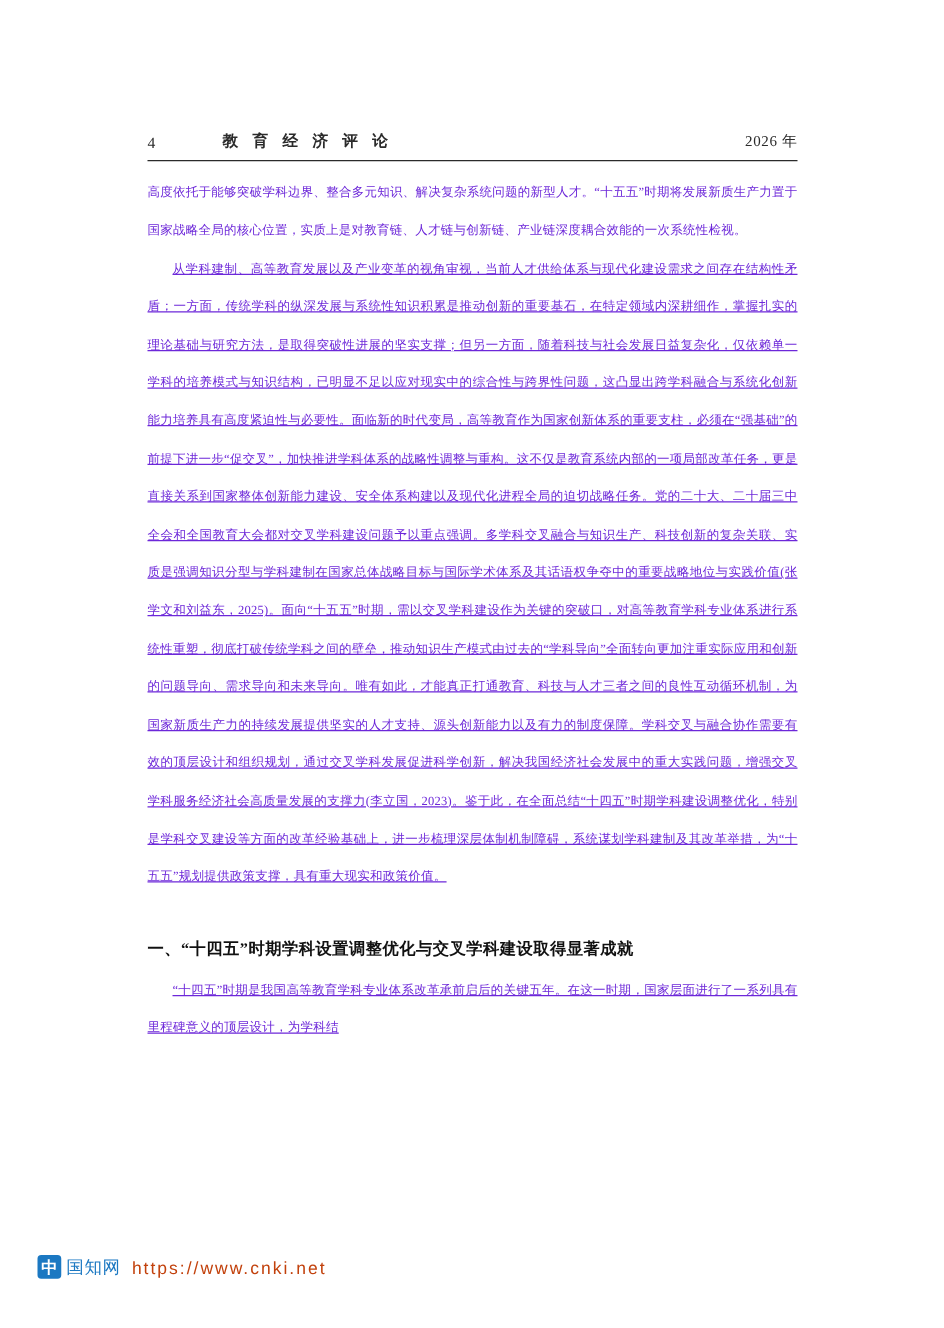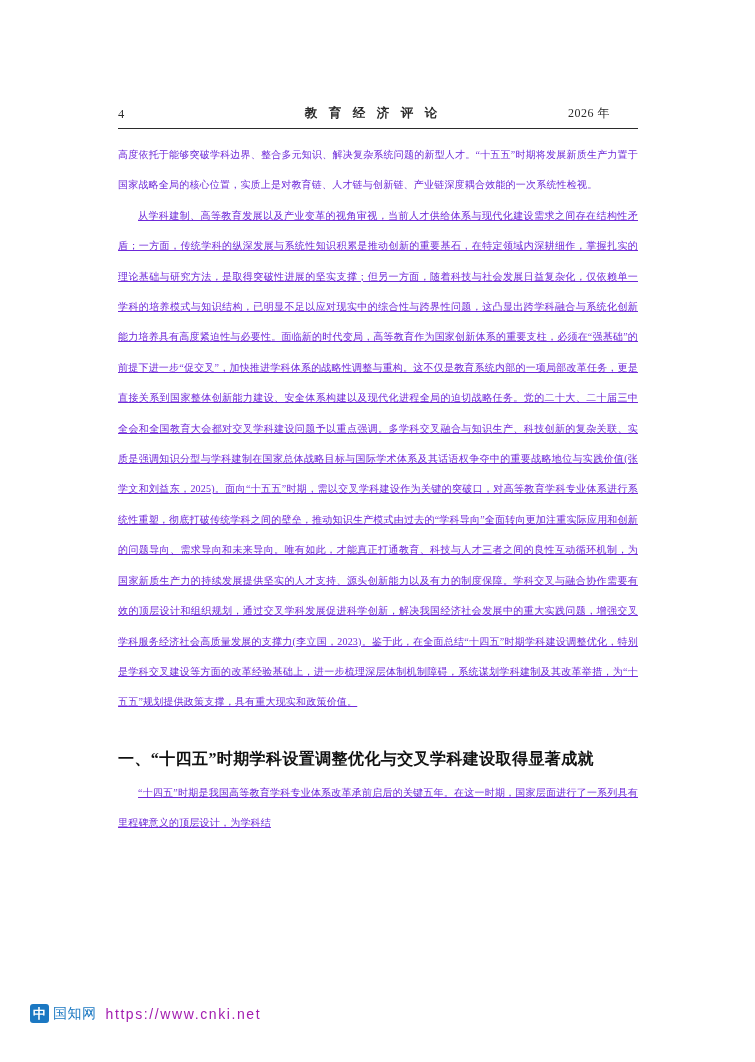--- a/index.html
+++ b/index.html
@@ -35,29 +35,28 @@
     font-size: 12.5px;
     color: #2b2b2b;
   }
   .header .folio {
     width: 60px;
     text-align: left;
     letter-spacing: 0.5px;
   }
   .header .journal {
     flex: 1;
-    text-align: center;
     font-family: "Liberation Sans", "DejaVu Sans", sans-serif;
     font-weight: bold;
     letter-spacing: 4px;
     font-size: 12.5px;
   }
   .header .year {
     width: 70px;
-    text-align: left;
+    text-align: right;
     letter-spacing: 0.5px;
     font-size: 12px;
   }
   .header-rule {
     position: absolute;
     left: 118px;
     top: 128px;
     width: 520px;
     height: 1px;
     background: #2b2b2b;
@@ -77,21 +76,21 @@
     text-justify: inter-ideograph;
     letter-spacing: 0.2px;
     color: #6d28d9;
   }
   p.indent {
     text-indent: 2em;
     text-decoration: underline;
   }
   h2.section {
     margin: 26px 0 4px 0;
-    font-size: 16px;
+    font-size: 13px;
     line-height: 30px;
     font-weight: bold;
     letter-spacing: 0.4px;
     color: #111111;
   }
   
   .watermark {
     position: absolute;
     left: 30px;
     top: 1004px;
@@ -118,21 +117,21 @@
   }
   .wm-text {
     font-family: "Liberation Sans", "DejaVu Sans", sans-serif;
     font-size: 14px;
     color: #1b78c2;
     letter-spacing: 0.5px;
   }
   .wm-url {
     font-family: "Liberation Sans", "DejaVu Sans", sans-serif;
     font-size: 14px;
-    color: #a21caf;
+    color: #c2410c;
     letter-spacing: 1.6px;
   }
 </style>
 </head>
 <body>
 
 <div class="page">
 
   <div class="header">
     <span class="folio">4</span>

